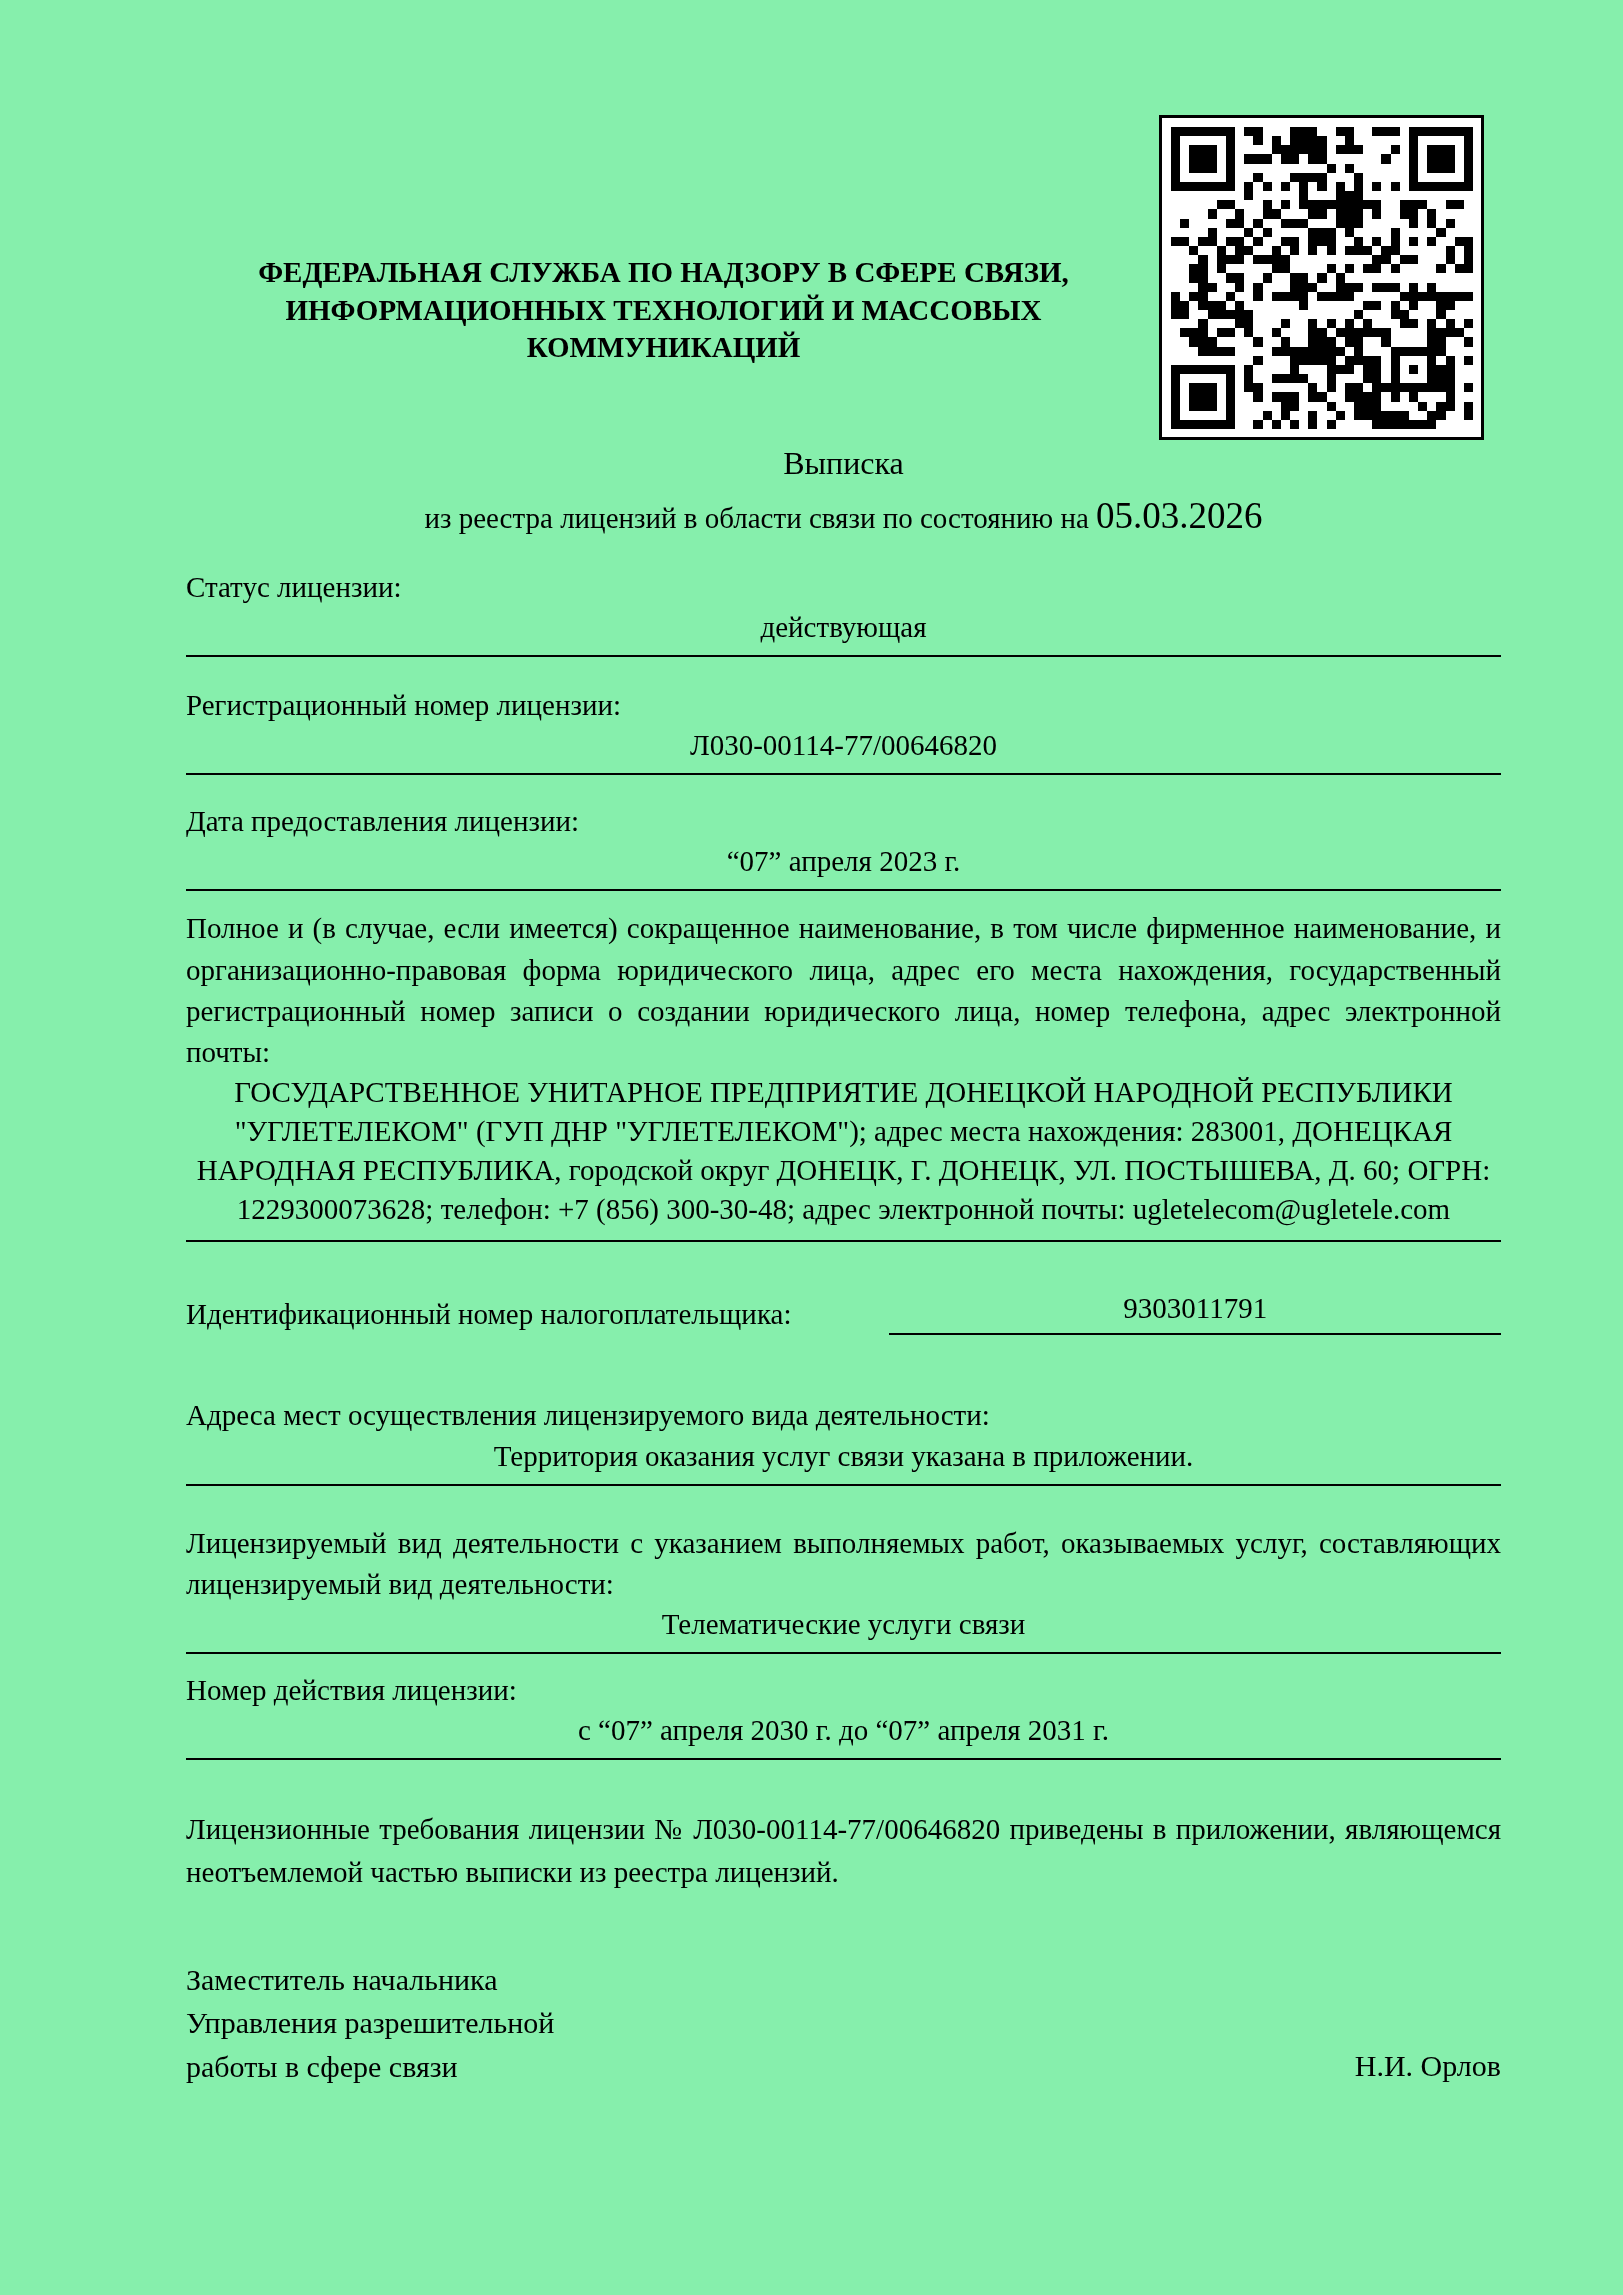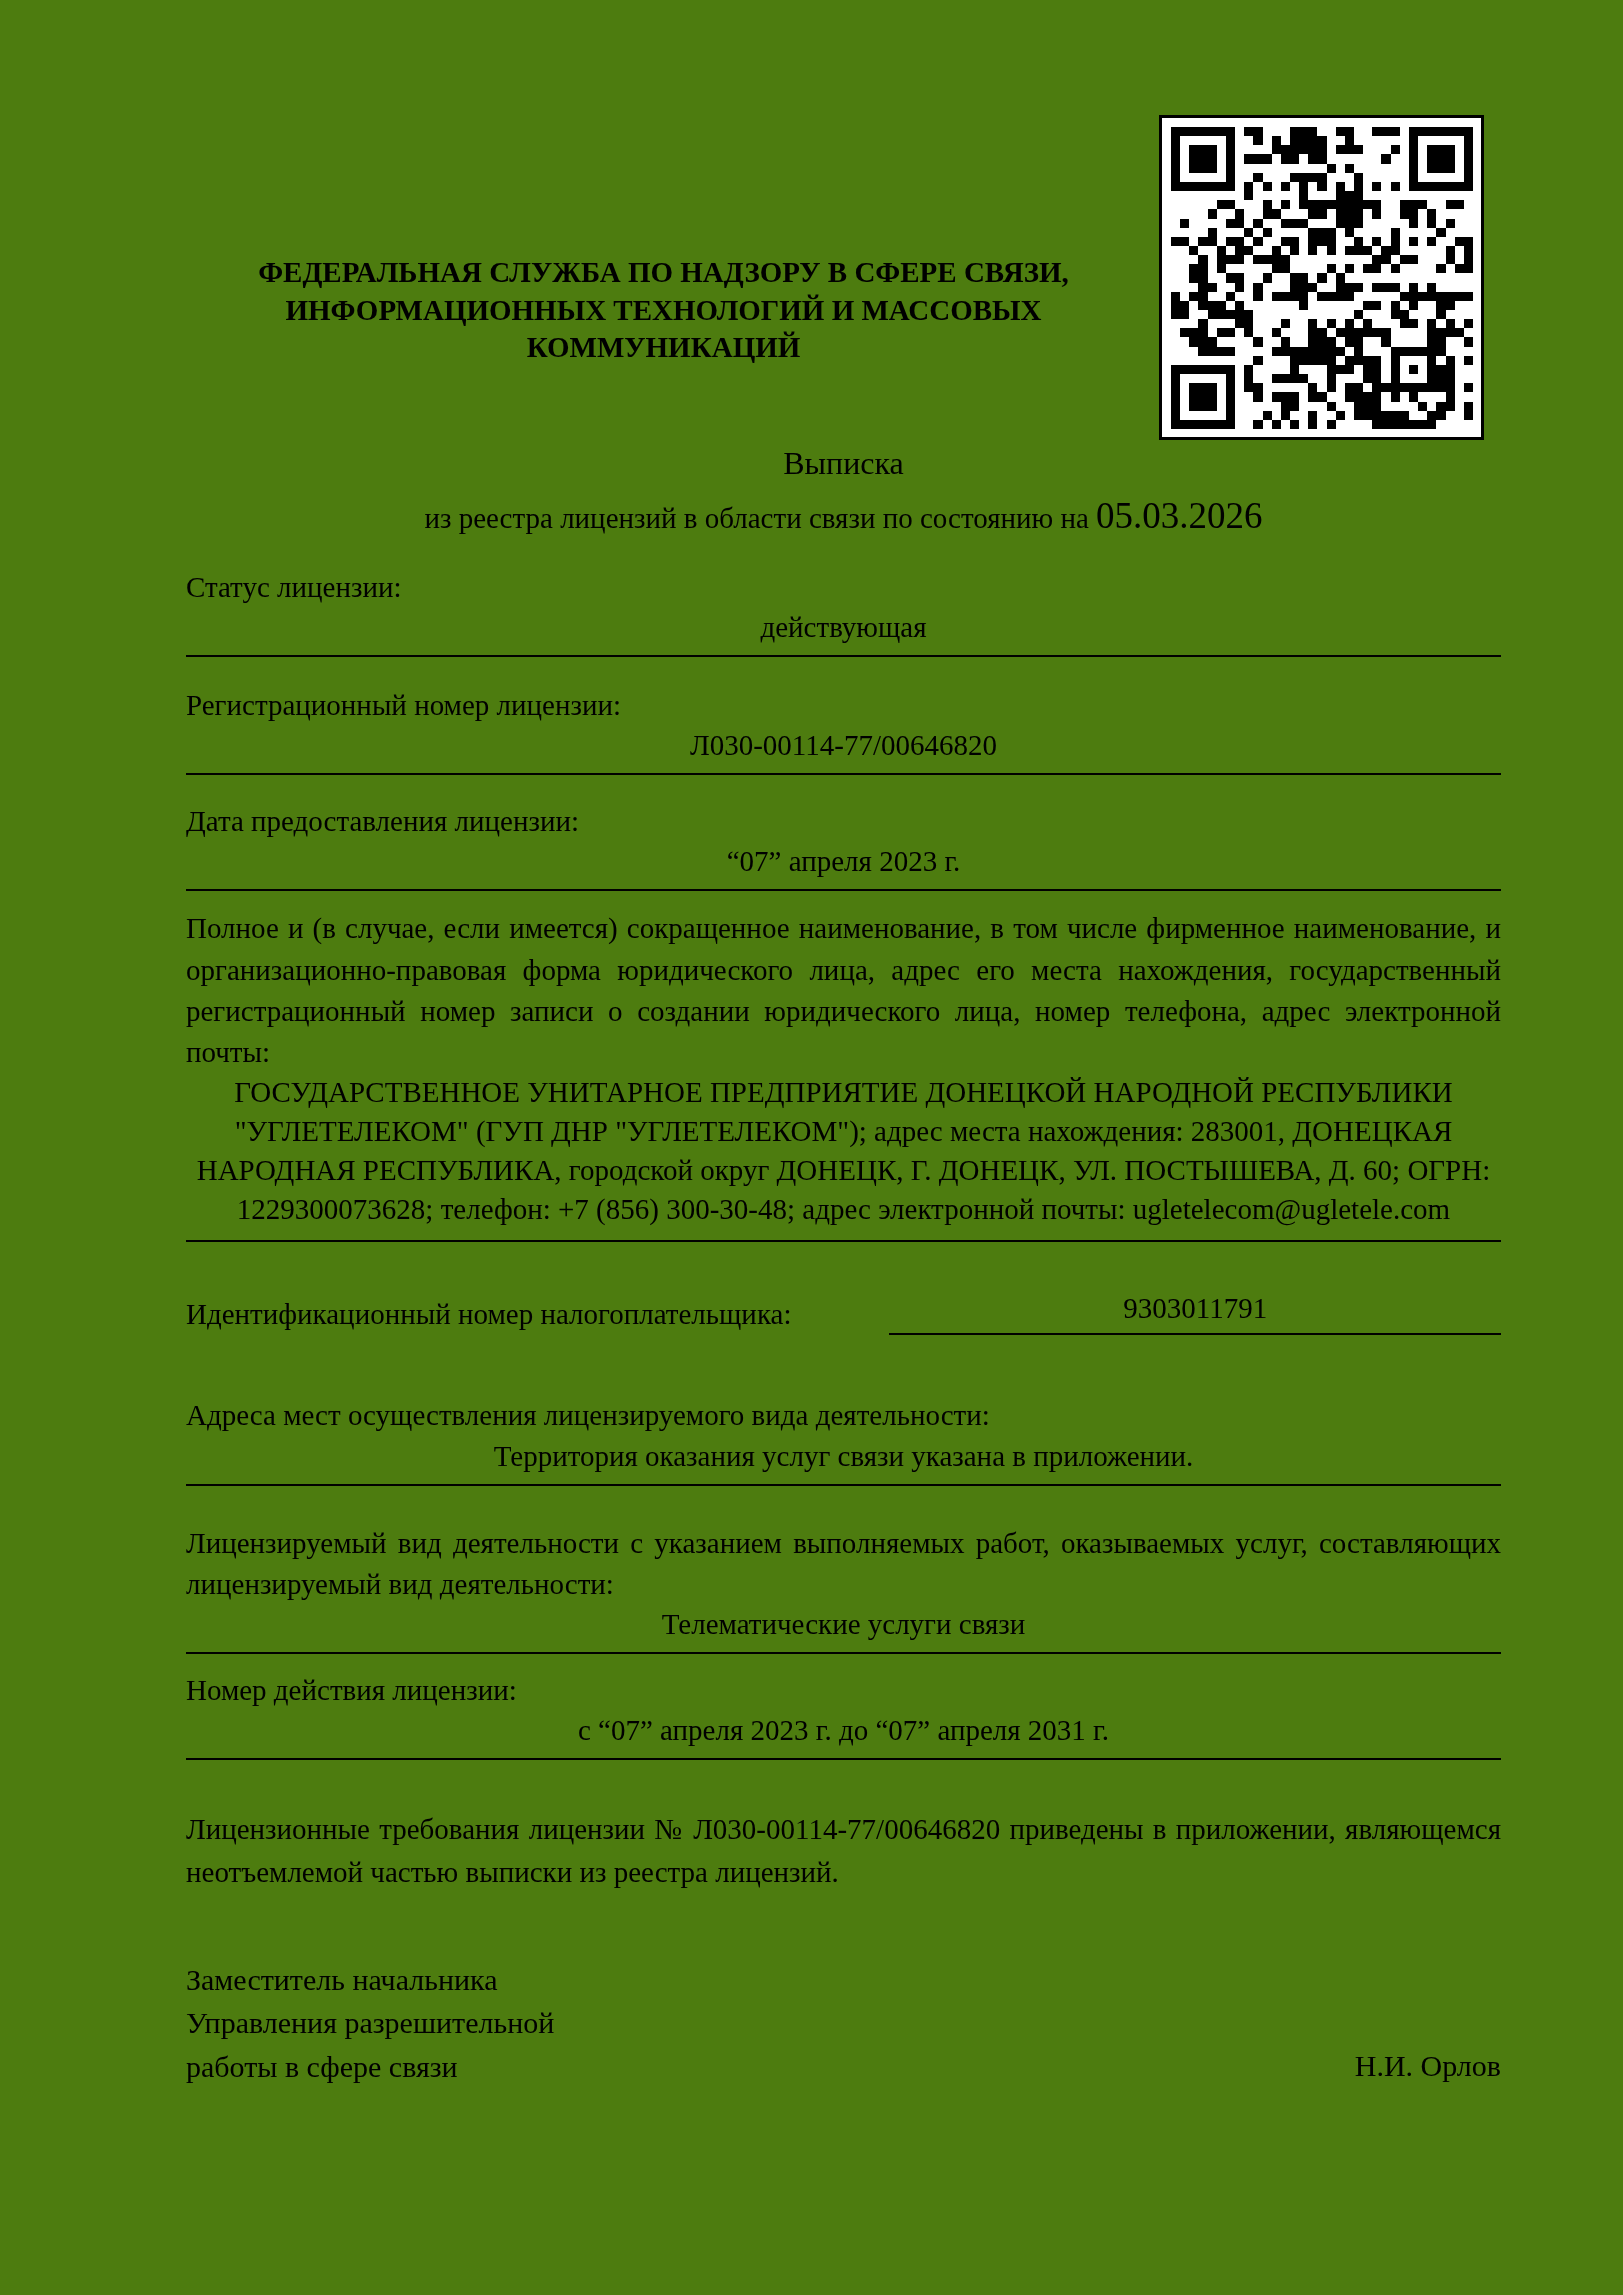--- a/index.html
+++ b/index.html
@@ -13,21 +13,21 @@
     font-family: "Liberation Serif", serif;
     color: #000000;
   }
   .page {
     position: relative;
     width: 1623px;
     height: 2295px;
     box-sizing: border-box;
     padding: 0 122px 0 186px;
     overflow: hidden;
-    background: #4d7c0f;
+    background: #86efac;
   }
 
   
   .qr-box {
     position: absolute;
     left: 1159px;
     top: 115px;
     border: 3.3px solid #000;
     padding: 8.5px;
     background: #fff;
@@ -665,21 +665,21 @@
   </div>
 
   <div class="field f-activity">
     <div class="f-label justify">Лицензируемый вид деятельности с указанием выполняемых работ, оказываемых услуг, составляющих лицензируемый вид деятельности:</div>
     <div class="f-value">Телематические услуги связи</div>
   </div>
 
 
   <div class="field f-term">
     <div class="f-label">Номер действия лицензии:</div>
-    <div class="f-value">с “07” апреля 2023 г. до “07” апреля 2031 г.</div>
+    <div class="f-value">с “07” апреля 2030 г. до “07” апреля 2031 г.</div>
   </div>
 
   <div class="requirements">Лицензионные требования лицензии № Л030-00114-77/00646820 приведены в приложении, являющемся неотъемлемой частью выписки из реестра лицензий.</div>
 
 
   <div class="signature">
     <div class="sig-left">
       <div>Заместитель начальника</div>
       <div>Управления разрешительной</div>
       <div>работы в сфере связи</div>

